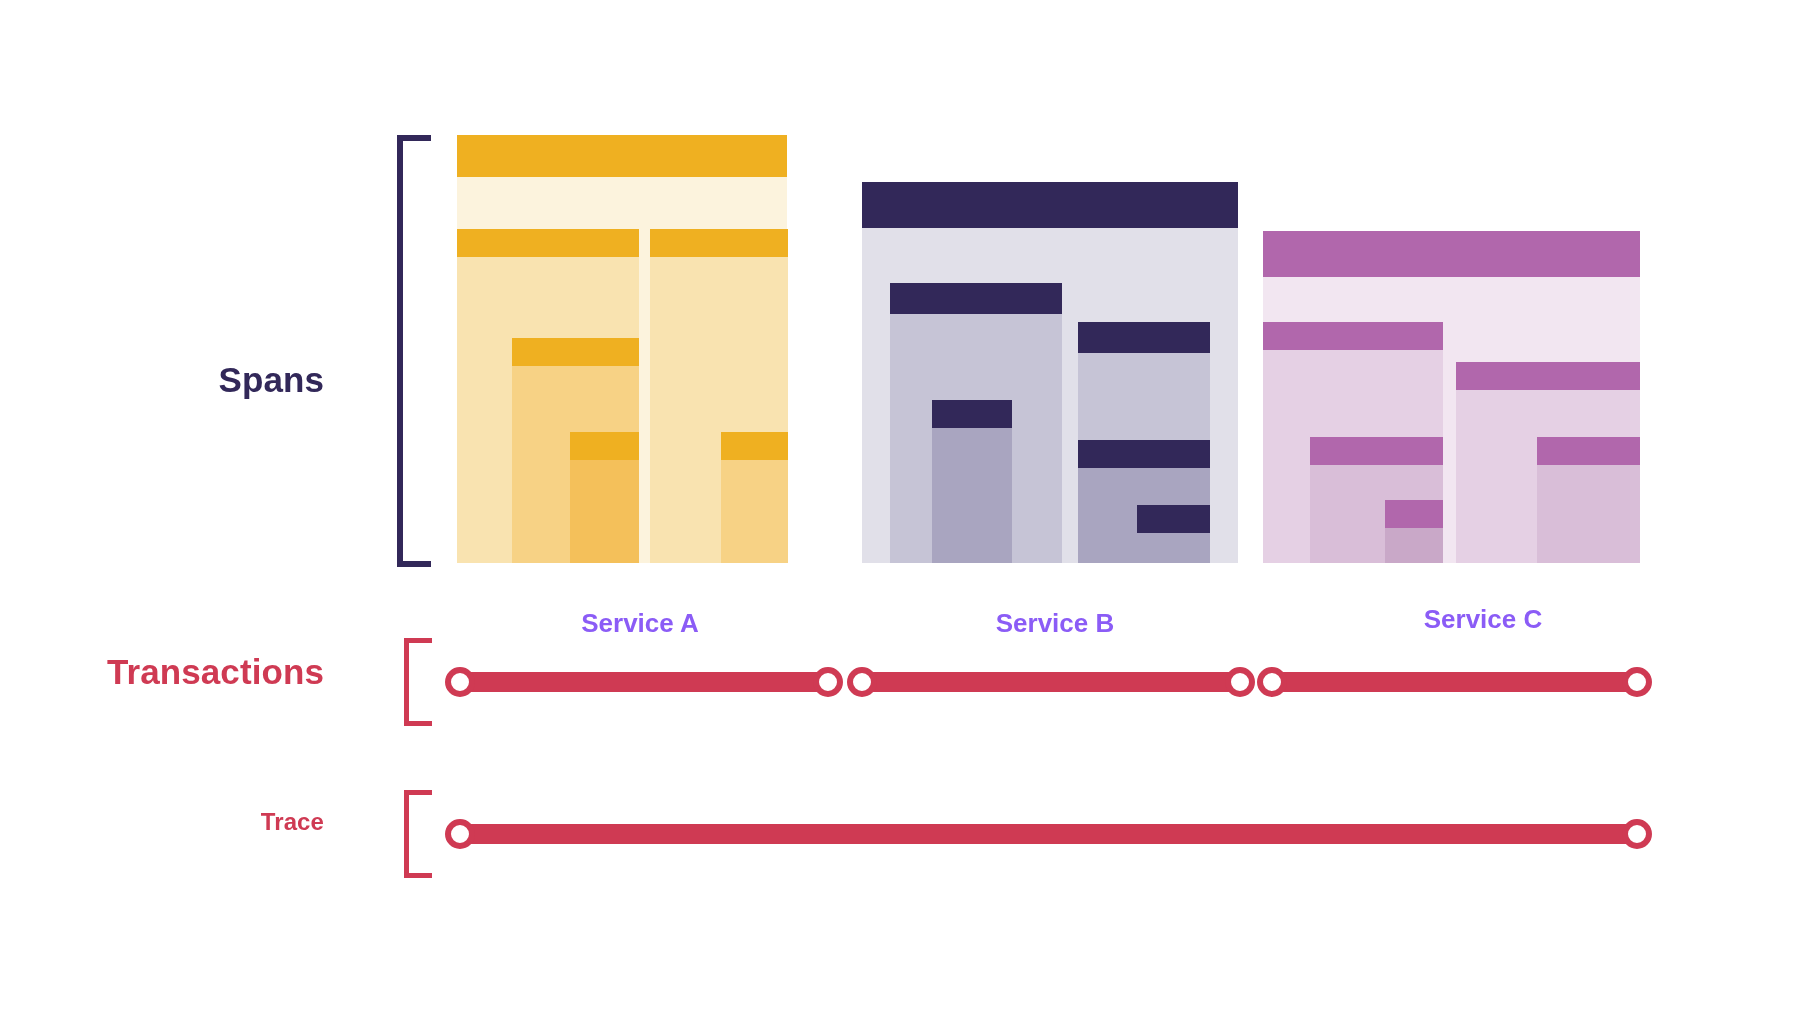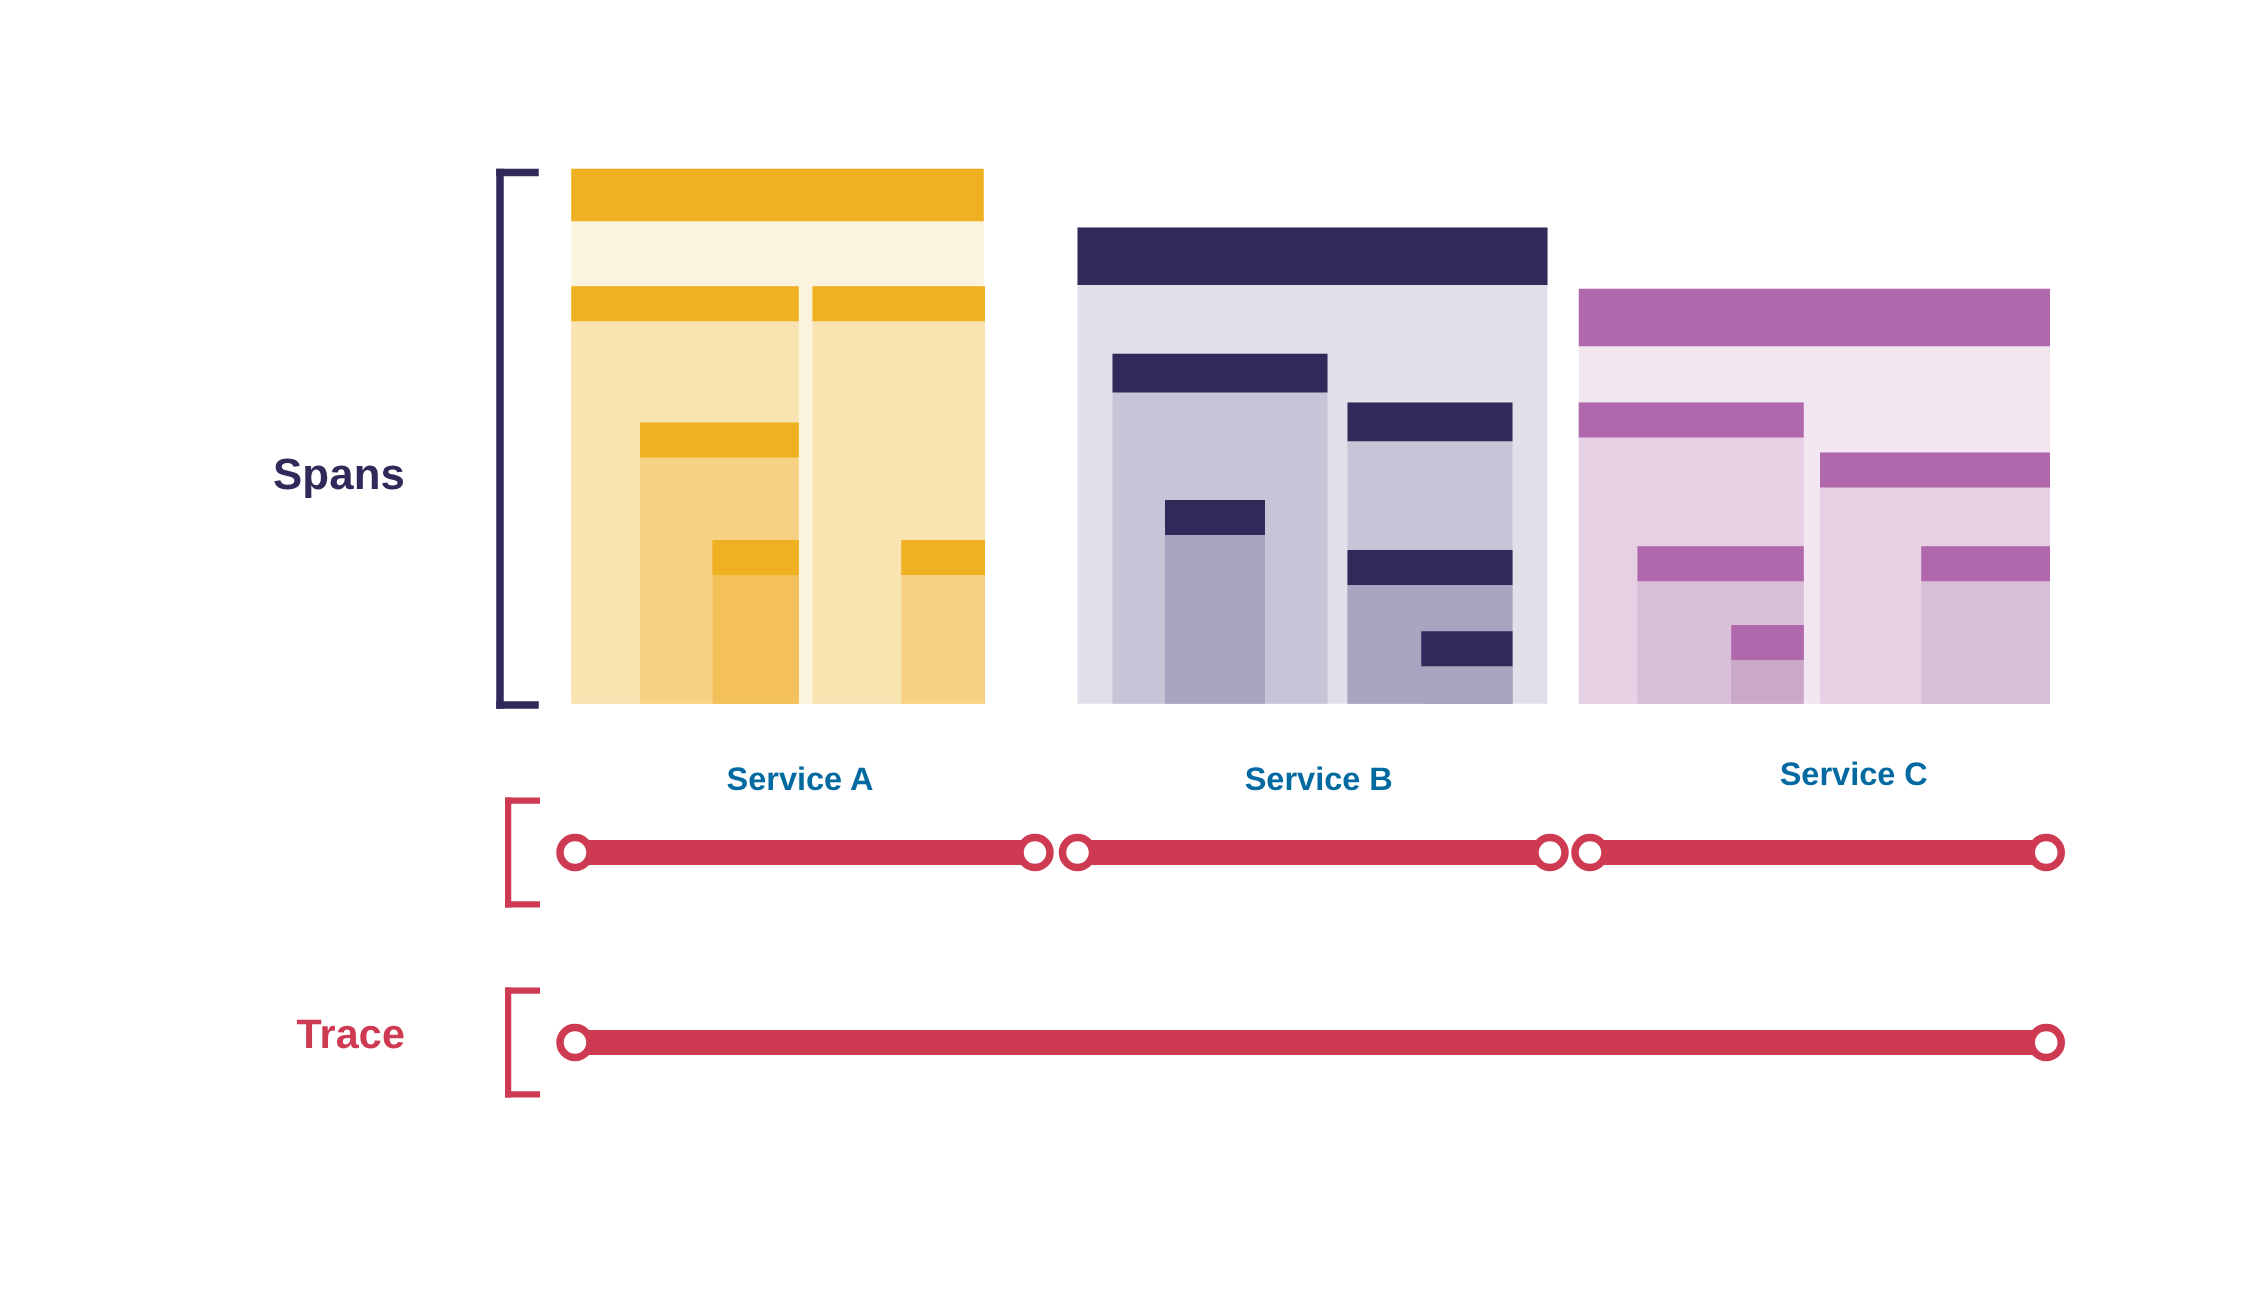--- a/index.html
+++ b/index.html
@@ -36,21 +36,21 @@
   }
   #label-transactions {
     right: 1476px;
     top: 652px;
     font-size: 35px;
     color: #cf3a53;
   }
   #label-trace {
     right: 1476px;
     top: 808px;
-    font-size: 33px;
+    font-size: 24px;
     color: #cf3a53;
   }
 
   
   .bracket {
     position: absolute;
     border-style: solid;
     border-right: none;
     box-sizing: border-box;
   }
@@ -97,21 +97,21 @@
     top: 0;
     width: 100%;
     box-sizing: border-box;
   }
 
   
   .service-caption {
     position: absolute;
     font-size: 26px;
     font-weight: bold;
-    color: #0369a1;
+    color: #8b5cf6;
     text-align: center;
     white-space: nowrap;
   }
 
   
   .timeline-row { position: absolute; left: 0; width: 1800px; }
   .tl-line {
     position: absolute;
     height: 20px;
     background: #cf3a53;
@@ -191,20 +191,21 @@
         <div class="span-head" style="height: 28px; background: rgb(177, 103, 172);"></div>
       </div>
     </div>
 
   <div id="service-captions">
       <div class="service-caption" style="left: 640px; top: 608px; transform: translateX(-50%);">Service A</div>
       <div class="service-caption" style="left: 1055px; top: 608px; transform: translateX(-50%);">Service B</div>
       <div class="service-caption" style="left: 1455px; top: 604px; transform: translateX(-50%); margin-left: 28px;">Service C</div>
     </div>
 
+  <div id="label-transactions" class="row-label">Transactions</div>
   <div id="bracket-transactions" class="bracket"></div>
   <div id="transactions-row" class="timeline-row" style="top: 0px;">
       <div class="tl-line" style="left: 460px; width: 368px; top: 672px;"></div>
       <div class="tl-node" style="left: 445px; top: 667px;"></div>
       <div class="tl-node" style="left: 813px; top: 667px;"></div>
       <div class="tl-line" style="left: 862px; width: 378px; top: 672px;"></div>
       <div class="tl-node" style="left: 847px; top: 667px;"></div>
       <div class="tl-node" style="left: 1225px; top: 667px;"></div>
       <div class="tl-line" style="left: 1272px; width: 365px; top: 672px;"></div>
       <div class="tl-node" style="left: 1257px; top: 667px;"></div>

